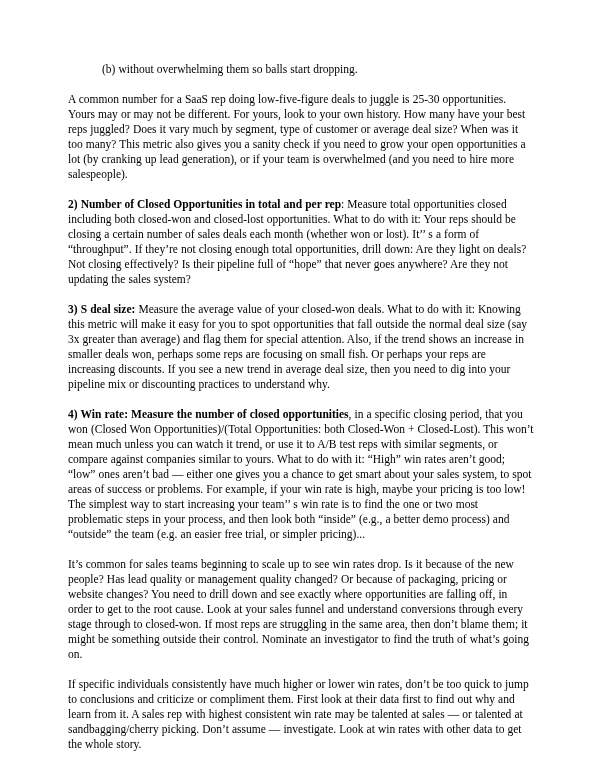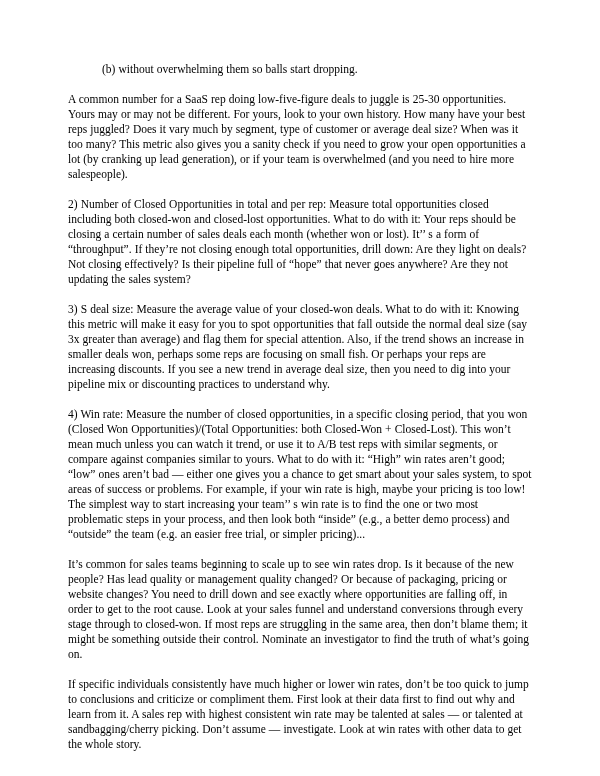--- a/index.html
+++ b/index.html
@@ -25,21 +25,21 @@
     margin: 0 0 15px 0;
     font-size: 11.5px;
     line-height: 15px;
     text-align: left;
     word-spacing: 0.2px;
   }
   .para.indent {
     padding-left: 34px;
   }
   .para b {
-    font-weight: normal;
+    font-weight: bold;
   }
 </style>
 </head>
 <body>
 
 <div class="doc">
 
   <p class="para indent"><span>(b) without overwhelming them so balls start dropping.</span></p>
 
   <p class="para"><span>A common number for a SaaS rep doing low-five-figure deals to juggle is 25-30 opportunities. Yours may or may not be different. For yours, look to your own history. How many have your best reps juggled? Does it vary much by segment, type of customer or average deal size? When was it too many? This metric also gives you a sanity check if you need to grow your open opportunities a lot (by cranking up lead generation), or if your team is overwhelmed (and you need to hire more salespeople).</span></p>

